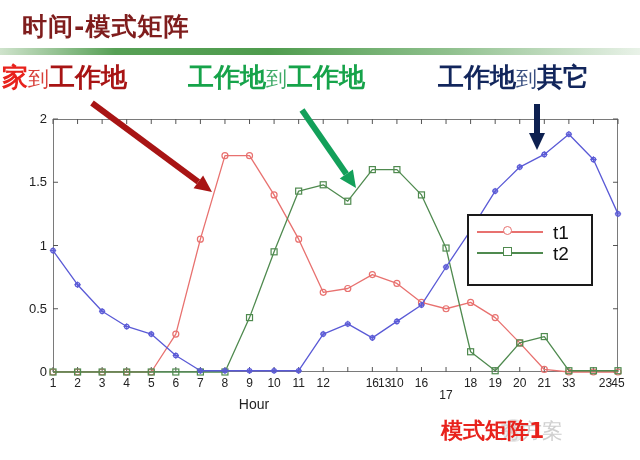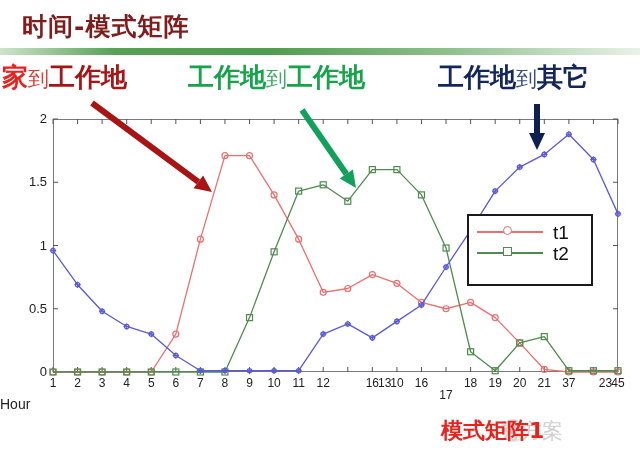--- a/index.html
+++ b/index.html
@@ -37,21 +37,21 @@
   #ann-work{left:188px;}
   #ann-other{left:438px;}
 
   
   #plot-area{
     position:absolute;left:53px;top:119px;width:565px;height:253px;
     border:1px solid #7a7a7a;background:#fff;box-sizing:border-box;
   }
   #chart-svg{position:absolute;left:0;top:0;width:640px;height:460px;overflow:visible;}
   .xlabel{
-    position:absolute;left:0;top:396px;width:508px;text-align:left;
+    position:absolute;left:0;top:396px;width:508px;text-align:center;
     font-size:14px;color:#222;
   }
   .ytick{
     position:absolute;right:0;font-size:13px;color:#222;text-align:right;
     width:40px;
   }
   .xtick{
     position:absolute;font-size:12px;color:#222;text-align:center;width:24px;
   }
 
@@ -334,21 +334,21 @@
       <div class="xtick" style="left: 311.217px; top: 376px;">12</div>
       <div class="xtick" style="left: 335.783px; top: 376px; margin-left: 37px;">13</div>
       <div class="xtick" style="left: 360.348px; top: 376px;">16</div>
       <div class="xtick" style="left: 384.913px; top: 376px;">10</div>
       <div class="xtick" style="left: 409.478px; top: 376px;">16</div>
       <div class="xtick" style="left: 434.043px; top: 388px;">17</div>
       <div class="xtick" style="left: 458.609px; top: 376px;">18</div>
       <div class="xtick" style="left: 483.174px; top: 376px;">19</div>
       <div class="xtick" style="left: 507.739px; top: 376px;">20</div>
       <div class="xtick" style="left: 532.304px; top: 376px;">21</div>
-      <div class="xtick" style="left: 556.87px; top: 376px;">37</div>
+      <div class="xtick" style="left: 556.87px; top: 376px;">33</div>
       <div class="xtick" style="left: 581.435px; top: 376px; margin-left: 12px;">23</div>
       <div class="xtick" style="left: 606px; top: 376px;">45</div>
     </div>
 
   <div class="xlabel">Hour</div>
 
   <div id="legend">
       <div class="leg-row">
         <div class="leg-line" style="background: rgb(232, 113, 111);"></div>
         <div class="leg-mark" style="border: 1.4px solid rgb(232, 113, 111); background: rgb(255, 255, 255); box-sizing: border-box; border-radius: 50%;"></div>

